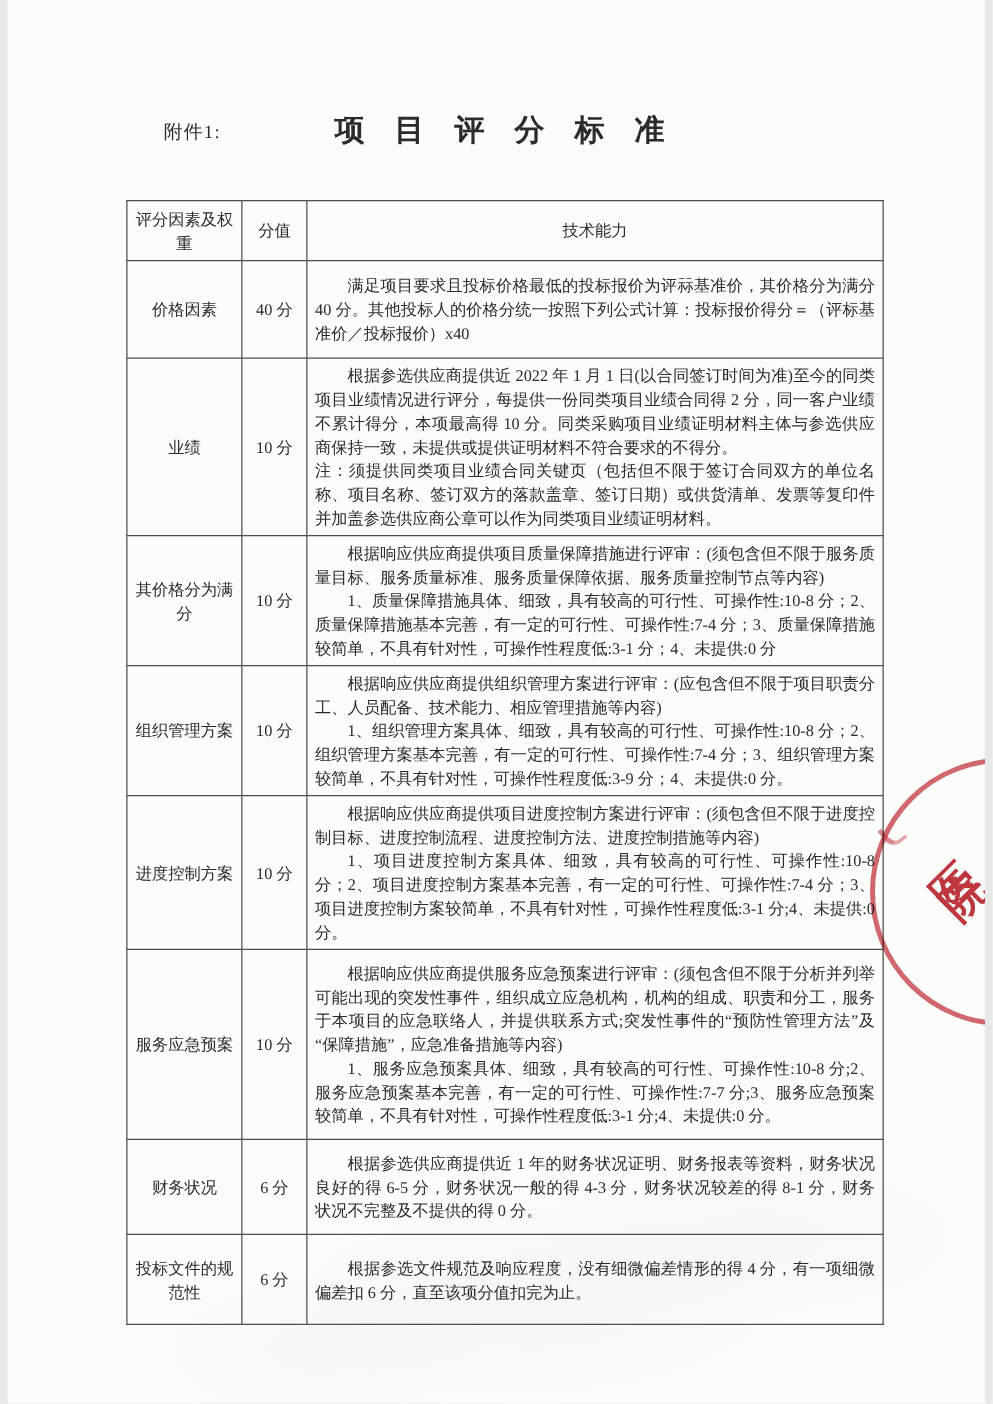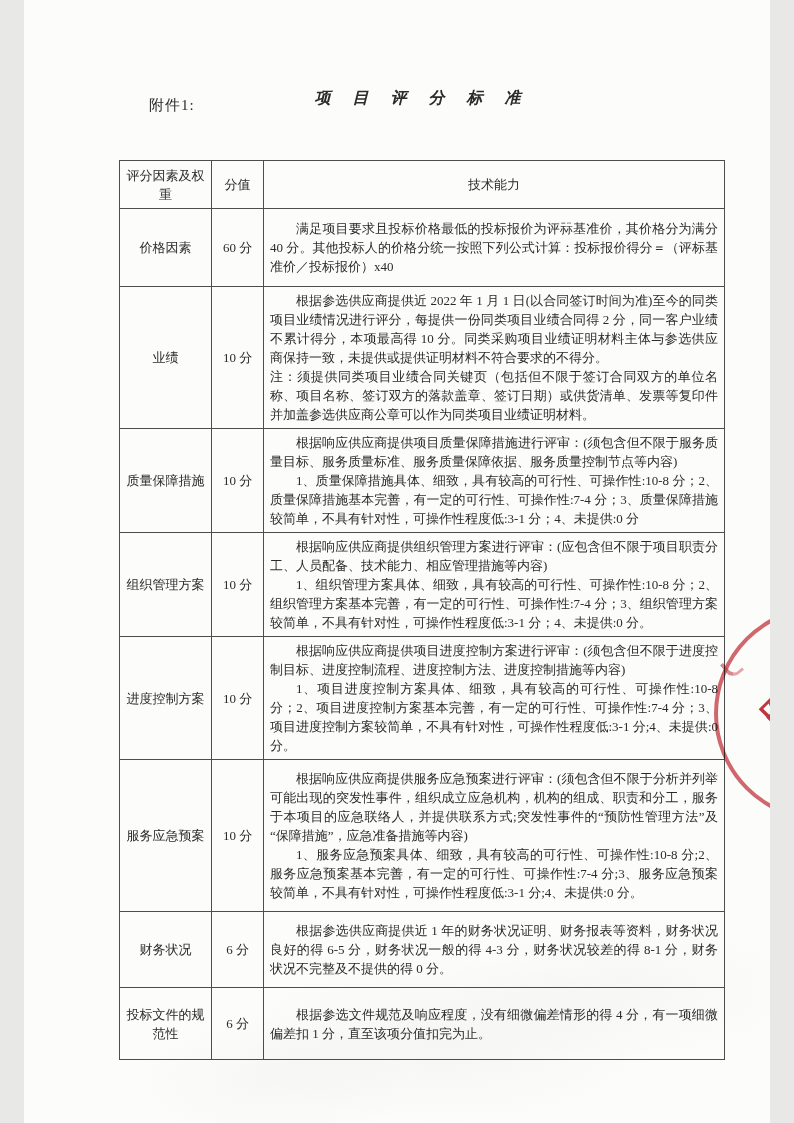--- a/index.html
+++ b/index.html
@@ -8,33 +8,33 @@
     width:746px;height:1123px;
     margin:0 auto;
     background:
       radial-gradient(ellipse 300px 120px at 420px 1040px, rgba(120,120,115,.05), transparent 70%),
       radial-gradient(ellipse 260px 100px at 600px 990px, rgba(120,120,115,.04), transparent 70%),
       radial-gradient(ellipse 200px 90px at 250px 1080px, rgba(120,120,115,.04), transparent 70%),
       #fcfcfa;
     overflow:hidden;
     font-family:"Liberation Serif","DejaVu Serif",serif;
     color:#2b2b2b;
+    padding-left:36px;
   }
   .content{position:absolute;left:95px;top:88px;width:606px;}
   .doc-header{position:relative;height:46px;}
   .attachment-label{
     position:absolute;left:30px;top:8px;
     font-size:15px;letter-spacing:1px;
   }
   .page-title{
     text-align:center;
-    font-size:16px;font-weight:bold;
+    font-size:24px;font-weight:bold;
     letter-spacing:9px;
     padding-top:0;
-    font-style:italic;
   }
   table.score-table{
     margin-top:26px;
     width:606px;
     border-collapse:collapse;
     table-layout:fixed;
     border-radius:22px;
   }
   .score-table th,.score-table td{
     border:1px solid #4d4d4d;
@@ -110,84 +110,84 @@
       <thead>
         <tr>
           <th>评分因素及权重</th>
           <th>分值</th>
           <th>技术能力</th>
         </tr>
       </thead>
       <tbody>
   <tr>
     <td class="cell-factor">价格因素</td>
-    <td class="cell-score">60 分</td>
+    <td class="cell-score">40 分</td>
     <td class="cell-criteria">
               <p class="para">满足项目要求且投标价格最低的投标报价为评祘基准价，其价格分为满分 40 分。其他投标人的价格分统一按照下列公式计算：投标报价得分＝（评标基准价／投标报价）x40</p>
             </td>
   </tr>
 
   <tr>
     <td class="cell-factor">业绩</td>
     <td class="cell-score">10 分</td>
     <td class="cell-criteria">
               <p class="para">根据参选供应商提供近 2022 年 1 月 1 日(以合同签订时间为准)至今的同类项目业绩情况进行评分，每提供一份同类项目业绩合同得 2 分，同一客户业绩不累计得分，本项最高得 10 分。同类采购项目业绩证明材料主体与参选供应商保持一致，未提供或提供证明材料不符合要求的不得分。</p>
               <p class="para note">注：须提供同类项目业绩合同关键页（包括但不限于签订合同双方的单位名称、项目名称、签订双方的落款盖章、签订日期）或供货清单、发票等复印件并加盖参选供应商公章可以作为同类项目业绩证明材料。</p>
             </td>
   </tr>
 
   <tr>
-    <td class="cell-factor">质量保障措施</td>
+    <td class="cell-factor">其价格分为满分</td>
     <td class="cell-score">10 分</td>
     <td class="cell-criteria">
               <p class="para">根据响应供应商提供项目质量保障措施进行评审：(须包含但不限于服务质量目标、服务质量标准、服务质量保障依据、服务质量控制节点等内容)</p>
               <p class="para">1、质量保障措施具体、细致，具有较高的可行性、可操作性:10-8 分；2、质量保障措施基本完善，有一定的可行性、可操作性:7-4 分；3、质量保障措施较简单，不具有针对性，可操作性程度低:3-1 分；4、未提供:0 分</p>
             </td>
   </tr>
 
   <tr>
     <td class="cell-factor">组织管理方案</td>
     <td class="cell-score">10 分</td>
     <td class="cell-criteria">
               <p class="para">根据响应供应商提供组织管理方案进行评审：(应包含但不限于项目职责分工、人员配备、技术能力、相应管理措施等内容)</p>
-              <p class="para">1、组织管理方案具体、细致，具有较高的可行性、可操作性:10-8 分；2、组织管理方案基本完善，有一定的可行性、可操作性:7-4 分；3、组织管理方案较简单，不具有针对性，可操作性程度低:3-1 分；4、未提供:0 分。</p>
+              <p class="para">1、组织管理方案具体、细致，具有较高的可行性、可操作性:10-8 分；2、组织管理方案基本完善，有一定的可行性、可操作性:7-4 分；3、组织管理方案较简单，不具有针对性，可操作性程度低:3-9 分；4、未提供:0 分。</p>
             </td>
   </tr>
 
   <tr>
     <td class="cell-factor">进度控制方案</td>
     <td class="cell-score">10 分</td>
     <td class="cell-criteria">
               <p class="para">根据响应供应商提供项目进度控制方案进行评审：(须包含但不限于进度控制目标、进度控制流程、进度控制方法、进度控制措施等内容)</p>
               <p class="para">1、项目进度控制方案具体、细致，具有较高的可行性、可操作性:10-8 分；2、项目进度控制方案基本完善，有一定的可行性、可操作性:7-4 分；3、项目进度控制方案较简单，不具有针对性，可操作性程度低:3-1 分;4、未提供:0 分。</p>
             </td>
   </tr>
 
   <tr>
     <td class="cell-factor">服务应急预案</td>
     <td class="cell-score">10 分</td>
     <td class="cell-criteria">
               <p class="para">根据响应供应商提供服务应急预案进行评审：(须包含但不限于分析并列举可能出现的突发性事件，组织成立应急机构，机构的组成、职责和分工，服务于本项目的应急联络人，并提供联系方式;突发性事件的“预防性管理方法”及“保障措施”，应急准备措施等内容)</p>
-              <p class="para">1、服务应急预案具体、细致，具有较高的可行性、可操作性:10-8 分;2、服务应急预案基本完善，有一定的可行性、可操作性:7-4 分;3、服务应急预案较简单，不具有针对性，可操作性程度低:3-1 分;4、未提供:0 分。</p>
+              <p class="para">1、服务应急预案具体、细致，具有较高的可行性、可操作性:10-8 分;2、服务应急预案基本完善，有一定的可行性、可操作性:7-7 分;3、服务应急预案较简单，不具有针对性，可操作性程度低:3-1 分;4、未提供:0 分。</p>
             </td>
   </tr>
 
   <tr>
     <td class="cell-factor">财务状况</td>
     <td class="cell-score">6 分</td>
     <td class="cell-criteria">
               <p class="para">根据参选供应商提供近 1 年的财务状况证明、财务报表等资料，财务状况良好的得 6-5 分，财务状况一般的得 4-3 分，财务状况较差的得 8-1 分，财务状况不完整及不提供的得 0 分。</p>
             </td>
   </tr>
 
   <tr>
     <td class="cell-factor">投标文件的规范性</td>
     <td class="cell-score">6 分</td>
     <td class="cell-criteria">
-              <p class="para">根据参选文件规范及响应程度，没有细微偏差情形的得 4 分，有一项细微偏差扣 1 分，直至该项分值扣完为止。</p>
+              <p class="para">根据参选文件规范及响应程度，没有细微偏差情形的得 4 分，有一项细微偏差扣 6 分，直至该项分值扣完为止。</p>
             </td>
   </tr>
 </tbody>
     </table>
 
   </div>
 
   <div class="stamp">
     <div class="stamp-border"></div>
     <div class="stamp-fragment"></div>

